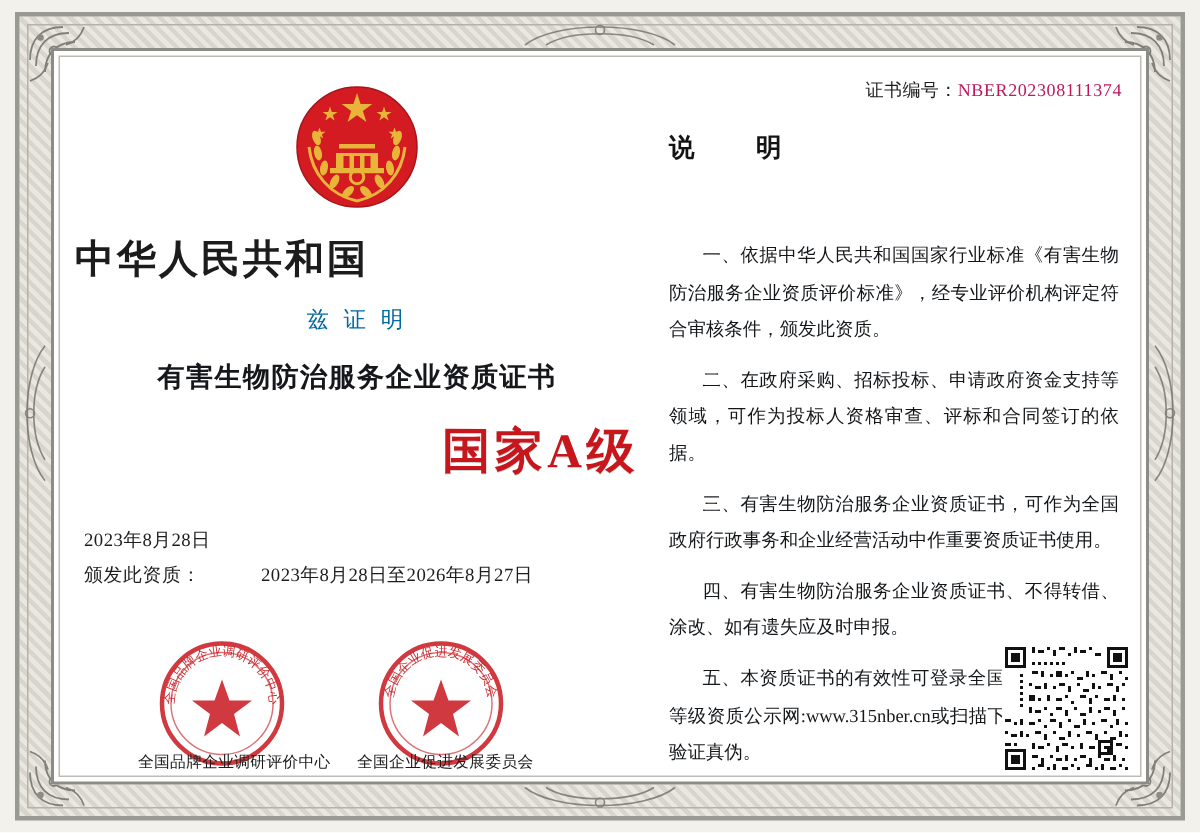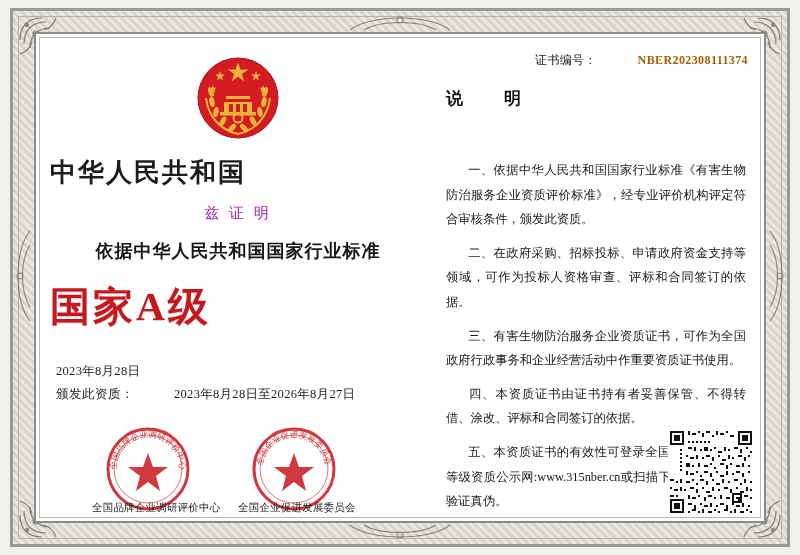--- a/index.html
+++ b/index.html
@@ -116,38 +116,38 @@
     letter-spacing: 2px;
     color: #1c1c1c;
     line-height: 1.32;
     white-space: nowrap;
   }
   .zizhengming {
     text-align: center;
     font-family: "Liberation Serif", serif;
     font-size: 15px;
     letter-spacing: 3px;
-    color: #a21caf;
+    color: #0369a1;
     margin-top: 14px;
   }
   .company {
     text-align: center;
     font-family: "Liberation Serif", serif;
     font-size: 18px;
     font-weight: bold;
     letter-spacing: 1px;
     color: #15171a;
     margin-top: 16px;
     white-space: nowrap;
   }
   .grade {
-    text-align: left;
+    text-align: right;
     font-family: "Liberation Serif", serif;
     font-weight: bold;
-    font-size: 40px;
+    font-size: 32px;
     letter-spacing: 3px;
     color: #c8161d;
     margin-top: 16px;
     text-shadow: 0 1px 0 rgba(0,0,0,0.18);
   }
 
   
   .dates {
     margin-top: 26px;
     font-family: "Liberation Serif", serif;
@@ -188,21 +188,21 @@
   
   .cert-no {
     text-align: right;
     font-family: "Liberation Serif", serif;
     font-size: 12px;
     color: #1c1c1c;
     letter-spacing: 0.3px;
     padding-right: 4px;
     white-space: nowrap;
   }
-  .cert-no .no-val { color: #a16207; font-weight: bold; letter-spacing: 0.4px; margin-left: 41px; }
+  .cert-no .no-val { color: #be185d; font-weight: normal; letter-spacing: 0.4px; }
 
   .shuoming {
     font-family: "Liberation Serif", serif;
     font-weight: bold;
     font-size: 17px;
     letter-spacing: 12px;
     color: #141414;
     margin: 18px 0 10px 0;
   }
   .clauses {
@@ -387,21 +387,21 @@
           </svg>
         </div>
       </div>
 
       <div class="title-block">
         <div class="title-line">中华人民共和国</div>
       </div>
 
       <div class="zizhengming">兹 证 明</div>
 
-      <div class="company">依据中华人民共和国国家行业标准</div>
+      <div class="company">有害生物防治服务企业资质证书</div>
 
       <div class="grade">国家A级</div>
 
       <div class="dates">
         <div class="row">
           <span class="val">2023年8月28日</span>
         </div>
         <div class="row">
           <span class="lbl">颁发此资质：</span>
           <span class="val">2023年8月28日至2026年8月27日</span>
@@ -446,21 +446,21 @@
       <div class="cert-no">
         <span>证书编号：</span><span class="no-val">NBER202308111374</span>
       </div>
 
       <div class="shuoming">说　明</div>
 
       <div class="clauses">
         <div class="clause"><span class="ind"></span><span>一、依据中华人民共和国国家行业标准《有害生物防治服务企业资质评价标准》，经专业评价机构评定符合审核条件，颁发此资质。</span></div>
         <div class="clause"><span class="ind"></span><span>二、在政府采购、招标投标、申请政府资金支持等领域，可作为投标人资格审查、评标和合同签订的依据。</span></div>
         <div class="clause"><span class="ind"></span><span>三、有害生物防治服务企业资质证书，可作为全国政府行政事务和企业经营活动中作重要资质证书使用。</span></div>
-        <div class="clause"><span class="ind"></span><span>四、本资质证书由证书持有者妥善保管、不得转借、涂改、评标和合同签订的依据。</span></div>
+        <div class="clause"><span class="ind"></span><span>四、有害生物防治服务企业资质证书、不得转借、涂改、如有遗失应及时申报。</span></div>
         <div class="clause"><span class="ind"></span><span>五、本资质证书的有效性可登录全国服务行业企业等级资质公示网:www.315nber.cn或扫描下方二维码网上验证真伪。</span></div>
       </div>
 
       <div class="qr">
         <svg width="86" height="86" viewBox="0 0 43 43" shape-rendering="crispEdges">
           <rect width="43" height="43" fill="#ffffff"></rect>
           <g fill="#111111">
 
             <rect x="1" y="1" width="7" height="1"></rect>
               <rect x="1" y="7" width="7" height="1"></rect>

